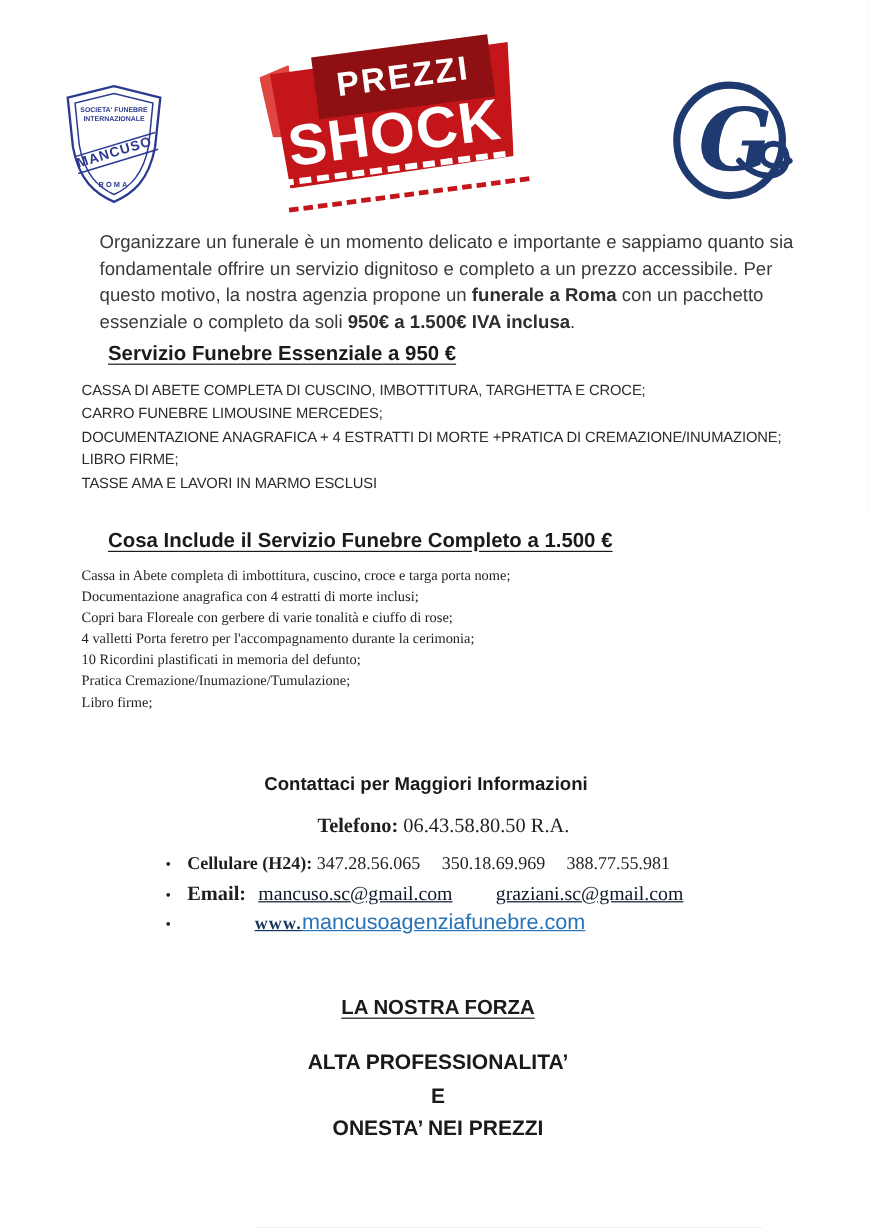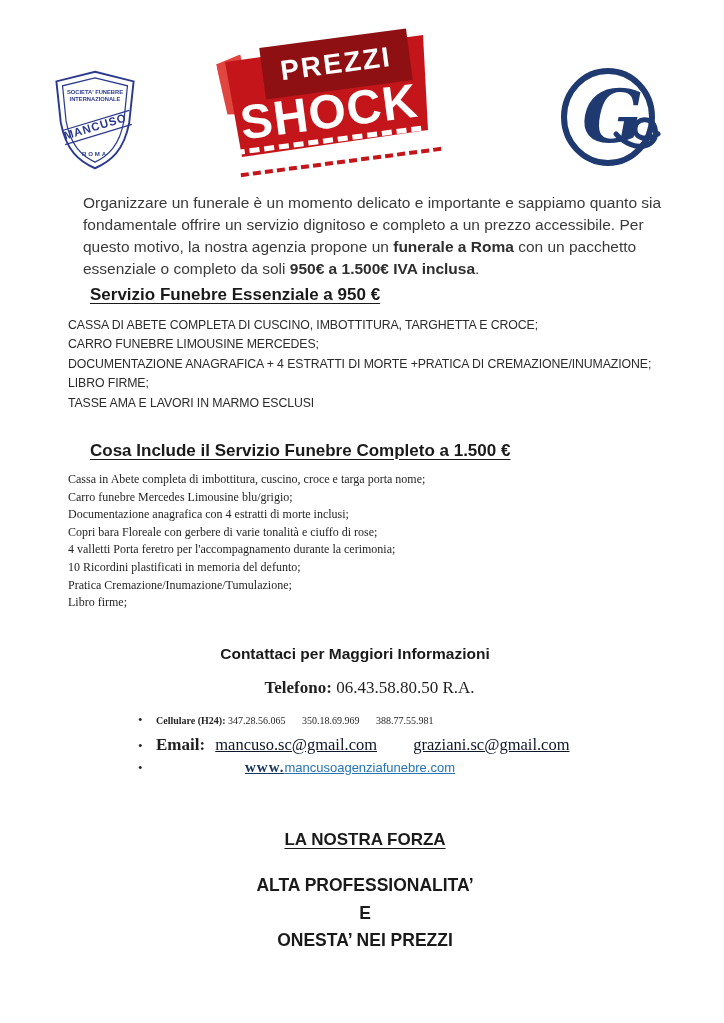--- a/index.html
+++ b/index.html
@@ -81,36 +81,36 @@
   }
   .phone-line .lbl { font-weight:bold; }
 
   .bullet-list {
     position:absolute; left:138px; top:712px; width:452px;
     font-family:"Liberation Serif", serif; color:#1f1f1f;
   }
   .bullet-row { display:flex; align-items:baseline; min-height:21px; }
   .bullet-row + .bullet-row { margin-top:2px; }
   .bullet-dot { width:18px; font-size:13px; flex:0 0 18px; }
-  .row-cell { font-size:10px; }
+  .row-cell { font-size:15px; }
   .row-cell .lbl { font-weight:bold; }
   .row-cell .num { margin-right:14px; }
   .row-email { font-size:16.5px; }
   .row-email .lbl { font-weight:bold; font-size:17px; margin-right:6px;margin-top:44px; }
   .link {
     color:#0f172a; text-decoration:underline; cursor:pointer;
   }
   .email-link-1 { margin-right:32px; }
   .row-site-content { flex:1; text-align:center; padding-right:46px; }
   .www-prefix {
     font-family:"Liberation Serif", serif; font-weight:bold; font-size:15px;
     color:#17365d; text-decoration:underline; letter-spacing:1px;
   }
   .site-domain {
-    font-family:"Liberation Sans", sans-serif; font-size:13px;
+    font-family:"Liberation Sans", sans-serif; font-size:18px;
     color:#2673b8; text-decoration:underline;
   }
 
   
   .footer-title {
     position:absolute; left:0; top:830px; width:730px; text-align:center;
     font-size:17px; font-weight:bold; color:#1a1a1a;
     text-decoration:underline; text-underline-offset:3px;
   }
   .footer-lines {
@@ -162,21 +162,20 @@
     <div>CASSA DI ABETE COMPLETA DI CUSCINO, IMBOTTITURA, TARGHETTA E CROCE;</div>
     <div>CARRO FUNEBRE LIMOUSINE MERCEDES;</div>
     <div>DOCUMENTAZIONE ANAGRAFICA + 4 ESTRATTI DI MORTE +PRATICA DI CREMAZIONE/INUMAZIONE;</div>
     <div>LIBRO FIRME;</div>
     <div>TASSE AMA E LAVORI IN MARMO ESCLUSI</div>
   </div>
 
   <div class="section-heading heading-complete">Cosa Include il Servizio Funebre Completo a 1.500 €</div>
   <div class="serif-list">
     <div>Cassa in Abete completa di imbottitura, cuscino, croce e targa porta nome;</div>
-    <div>Carro funebre Mercedes Limousine blu/grigio;</div>
     <div>Documentazione anagrafica con 4 estratti di morte inclusi;</div>
     <div>Copri bara Floreale con gerbere di varie tonalità e ciuffo di rose;</div>
     <div>4 valletti Porta feretro per l'accompagnamento durante la cerimonia;</div>
     <div>10 Ricordini plastificati in memoria del defunto;</div>
     <div>Pratica Cremazione/Inumazione/Tumulazione;</div>
     <div>Libro firme;</div>
   </div>
 
   <div class="contact-heading">Contattaci per Maggiori Informazioni</div>
 

